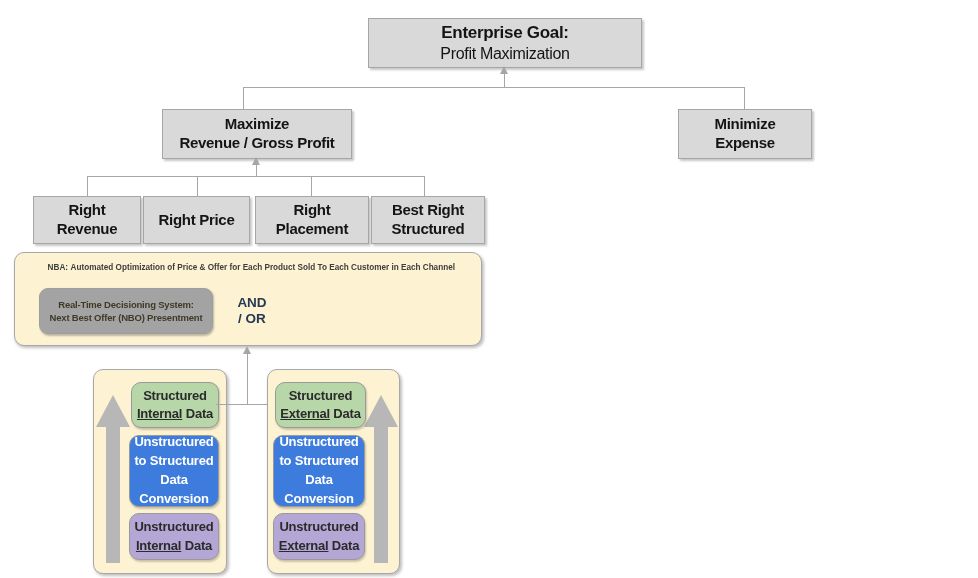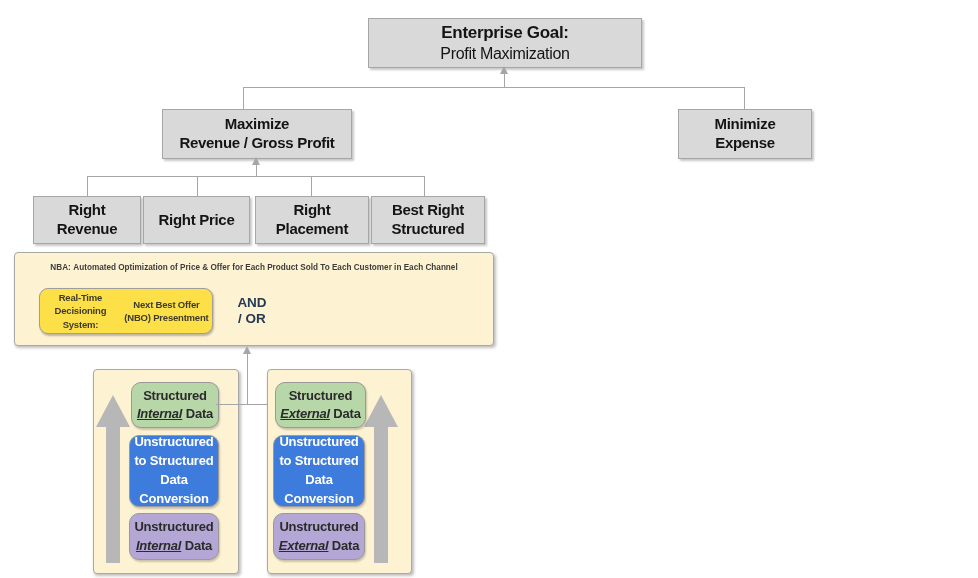--- a/index.html
+++ b/index.html
@@ -21,51 +21,50 @@
   .h-line,.v-line{position:absolute;background:#a6a6a6;}
   .h-line{height:1px;}
   .v-line{width:1px;}
   .arrow-up{
     position:absolute;width:0;height:0;
     border-left:4.5px solid transparent;border-right:4.5px solid transparent;
     border-bottom:8px solid #a6a6a6;
   }
   
   .cream{
-    position:absolute;background:#fdf2d2;border:1.5px solid #a8a8a8;border-radius:4px;
+    position:absolute;background:#fdf2d2;border:1.5px solid #a8a8a8;border-radius:10px;
     box-shadow:1.5px 2px 3px rgba(0,0,0,0.25);
-    padding-left:12px;
   }
   .nba-title{
     position:absolute;left:0;right:0;top:8px;text-align:center;
     font-size:9.5px;font-weight:bold;color:#3d3d3d;white-space:nowrap;
     transform:scaleX(0.86);transform-origin:50% 50%;
   }
   .nba-title .rest{margin-left:3px;}
   .box-orange{
-    position:absolute;background:#fde047;border:1.5px solid #9e9e9e;border-radius:9px;
-    display:flex;flex-direction:row;align-items:center;justify-content:center;
+    position:absolute;background:#a3a3a3;border:1.5px solid #9e9e9e;border-radius:9px;
+    display:flex;flex-direction:column;align-items:center;justify-content:center;
     text-align:center;font-weight:bold;font-size:9.5px;letter-spacing:-0.2px;
     line-height:1.4;color:#3e3a28;box-shadow:1px 1.5px 2px rgba(0,0,0,0.25);
   }
   .operator{
     position:absolute;display:flex;flex-direction:column;align-items:center;justify-content:center;
     font-weight:bold;font-size:13.5px;line-height:1.2;color:#263a53;text-align:center;
   }
   
   .pbox{
     position:absolute;border:1.5px solid #9a9a9a;border-radius:10px;
     display:flex;flex-direction:column;align-items:center;justify-content:center;
     text-align:center;font-weight:bold;font-size:13px;letter-spacing:-0.2px;
     line-height:1.4;color:#2b2b2b;box-shadow:1px 1.5px 2px rgba(0,0,0,0.2);
   }
   .green{background:#b7d7a9;}
   .blue{background:#3d7bdc;color:#ffffff;line-height:1.45;}
   .purple{background:#b4a7d6;}
-  .ul{text-decoration:underline;font-style:italic;}
+  .ul{text-decoration:underline;}
   .big-arrow{position:absolute;}
 </style>
 </head>
 <body>
 
 <div id="canvas">
 
   <div class="box-gray goal" style="left:368px;top:18px;width:272px;height:48px;">
     <div>Enterprise Goal:</div>
     <div class="lt" style="font-size:16px;">Profit Maximization</div>

